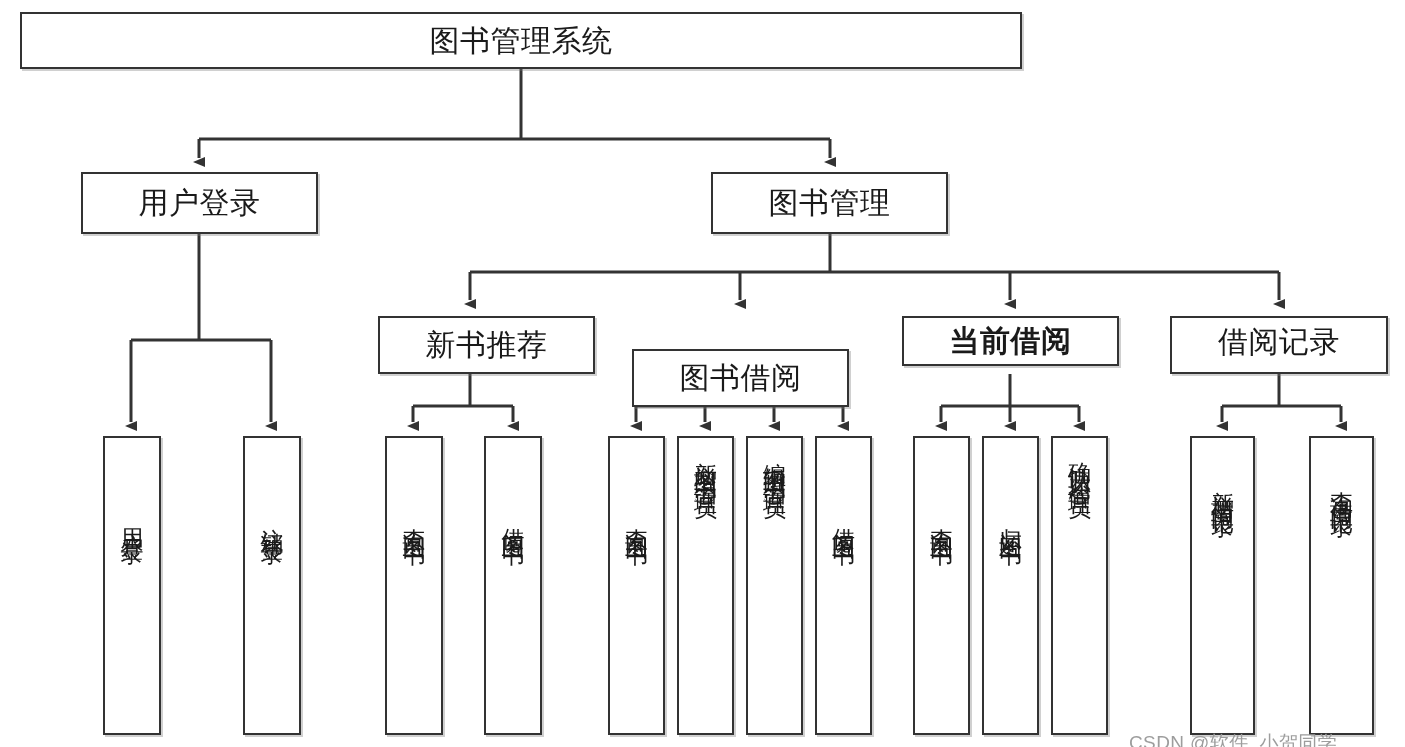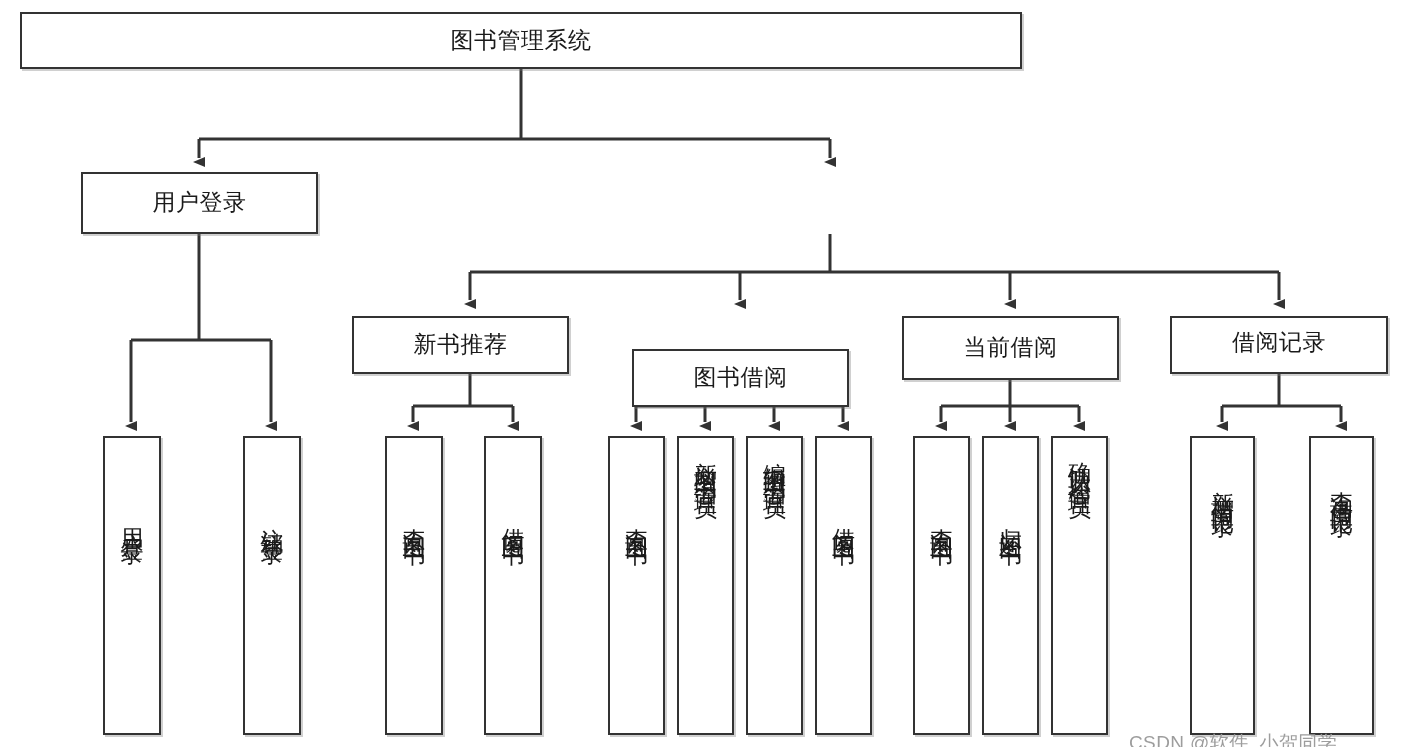--- a/index.html
+++ b/index.html
@@ -37,21 +37,21 @@
     box-shadow: 2px 2px 0 rgba(120,120,120,0.35);
   }
   .node .label {
     display: block;
     text-align: center;
     line-height: 1.12;
   }
   
   .node.h .label {
     writing-mode: horizontal-tb;
-    font-size: 23px;
+    font-size: 30px;
     letter-spacing: 0.5px;
   }
   
   .node.v {
     align-items: flex-start;
     padding-top: 10px;
   }
   .node.v .label {
     writing-mode: vertical-rl;
     text-orientation: upright;
@@ -123,28 +123,31 @@
     </g>
   </svg>
 
   <div class="node h" style="left:20px; top:12px; width:1002px; height:57px;">
     <span class="label">图书管理系统</span>
   </div>
 
   <div class="node h" style="left:81px; top:172px; width:237px; height:62px;">
     <span class="label">用户登录</span>
   </div>
+  <div class="node h" style="left:711px; top:172px; width:237px; height:62px;">
+    <span class="label">图书管理</span>
+  </div>
 
-  <div class="node h" style="left:352px; top:316px; width:217px; height:58px;">
+  <div class="node h" style="left:378px; top:316px; width:217px; height:58px;">
     <span class="label">新书推荐</span>
   </div>
   <div class="node h" style="left:632px; top:316px; width:217px; height:58px;margin-top:33px;">
     <span class="label">图书借阅</span>
   </div>
-  <div class="node h" style="left:902px; top:316px; width:217px; height:64px;">
+  <div class="node h" style="left:902px; top:316px; width:217px; height:50px;font-weight:bold;">
     <span class="label">当前借阅</span>
   </div>
   <div class="node h" style="left:1170px; top:316px; width:218px; height:58px;font-family:Liberation Mono, monospace;">
     <span class="label">借阅记录</span>
   </div>
 
   <div class="node v" style="left:103px; top:436px; width:58px; height:299px; padding-top:72px;">
     <span class="label">用户登录</span>
   </div>
   <div class="node v" style="left:243px; top:436px; width:58px; height:299px; padding-top:72px;">

